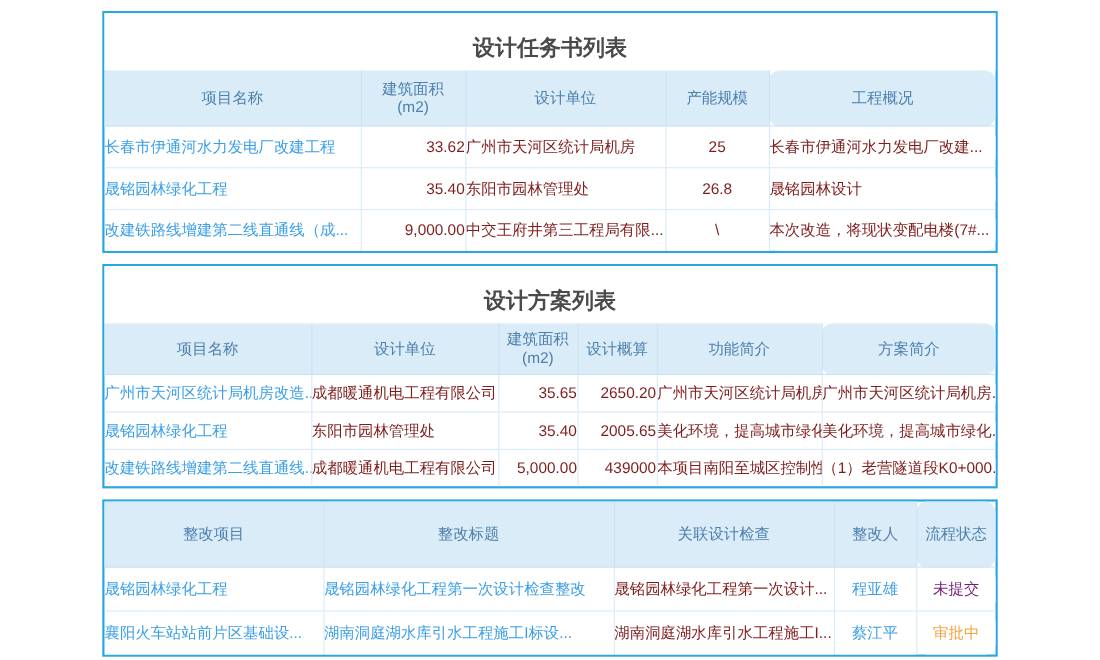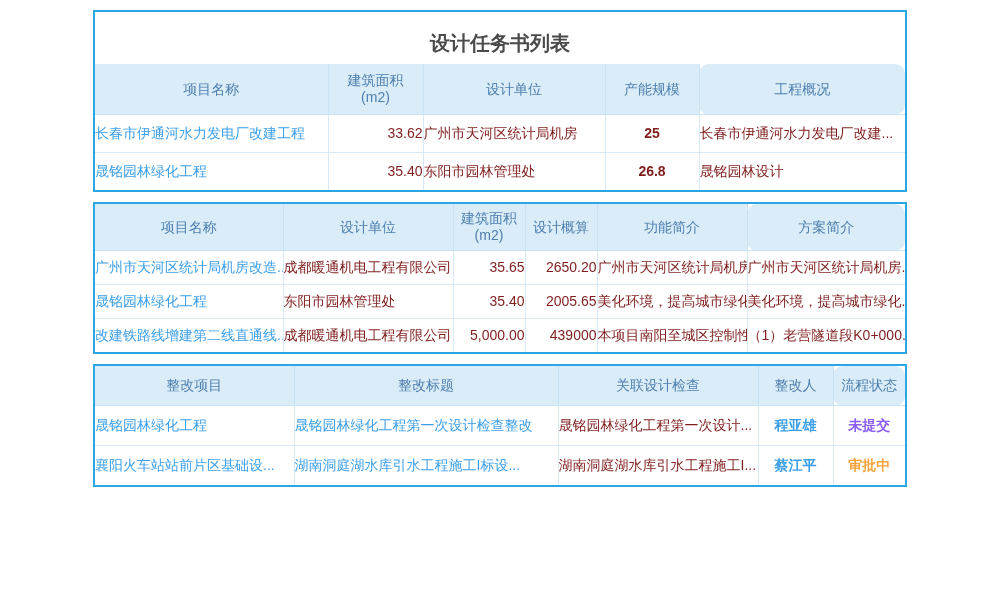--- a/index.html
+++ b/index.html
@@ -29,30 +29,30 @@
     font-size: 14px; line-height: 17px; color: #7f1d1d;
     border: 1px solid #d8eaf8; background: #ffffff;
     white-space: nowrap; overflow: hidden;
   }
   tr > th:first-child, tr > td:first-child { border-left: none; }
   tr > th:last-child,  tr > td:last-child  { border-right: none; border-radius: 10px; }
   thead tr > th { border-top: none; }
   tbody tr:last-child > td { border-bottom: none; }
   .al { text-align: left;  padding-left: 12px; margin-left: 14px;  }
   .ar { text-align: right; padding-right: 12px; }
-  .ac { text-align: center; font-weight: bold; }
+  .ac { text-align: center; }
   .link { color: #3b9fe8; cursor: pointer; }
-  .st-blue   { color: #8b5cf6; }
+  .st-blue   { color: #701a75; }
   .st-orange { color: #f5a33c; }
   
   .t1 th { padding: 8px 4px; }
   .t1 td { padding: 10px 0; }
   .t2 th { padding: 6px 4px; }
   .t2 td { padding: 8px 0; }
-  .t3 th { padding: 11px 4px; }
+  .t3 th { padding: 21px 4px; }
   .t3 td { padding: 11px 0; }
 </style>
 </head>
 <body>
 
 <div class="page">
 
   <section class="panel">
     <div class="panel-title">设计任务书列表</div>
     <table class="t1">
@@ -80,25 +80,33 @@
           <td class="ac">25</td>
           <td class="al">长春市伊通河水力发电厂改建...</td>
         </tr>
         <tr>
           <td class="al link">晟铭园林绿化工程</td>
           <td class="ar">35.40</td>
           <td class="al">东阳市园林管理处</td>
           <td class="ac">26.8</td>
           <td class="al">晟铭园林设计</td>
         </tr>
+        <tr>
+          <td class="al link">改建铁路线增建第二线直通线（成...</td>
+          <td class="ar">9,000.00</td>
+          <td class="al">中交王府井第三工程局有限...</td>
+          <td class="ac">\</td>
+          <td class="al">本次改造，将现状变配电楼(7#...</td>
+        </tr>
       </tbody>
     </table>
   </section>
 
   <section class="panel">
+    <div class="panel-title">设计方案列表</div>
     <table class="t2">
       <colgroup>
           <col style="width:188px">
           <col style="width:170px">
           <col style="width:72px">
           <col style="width:72px">
           <col style="width:150px">
           <col>
         </colgroup>
       <thead>

